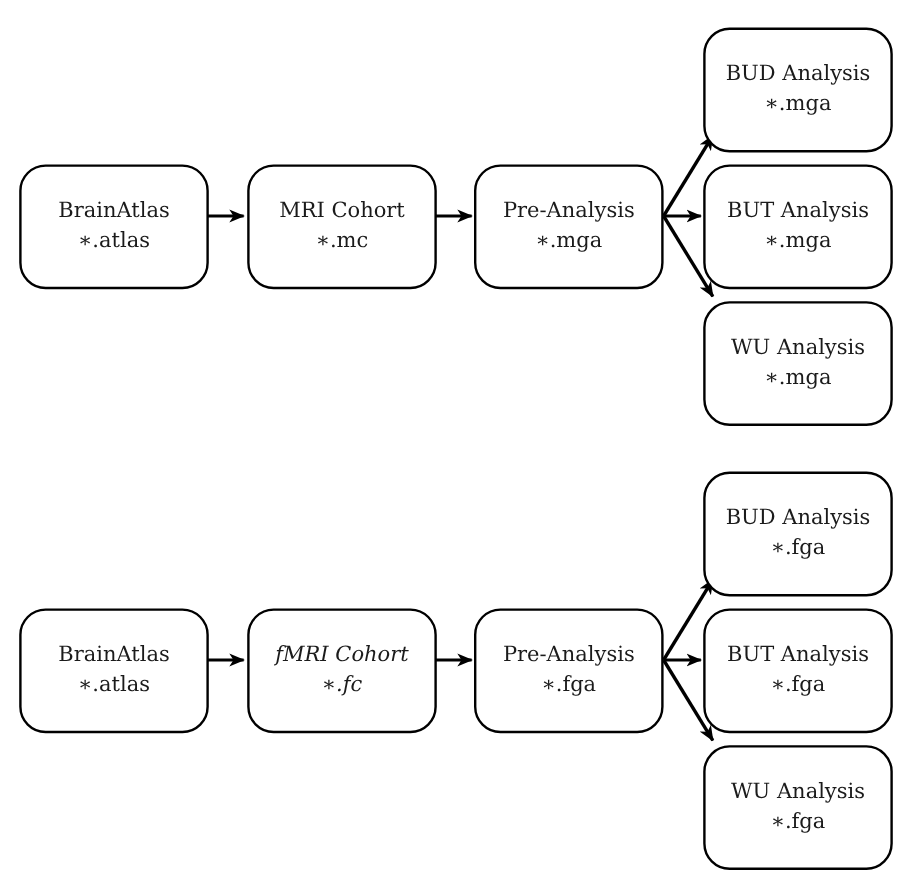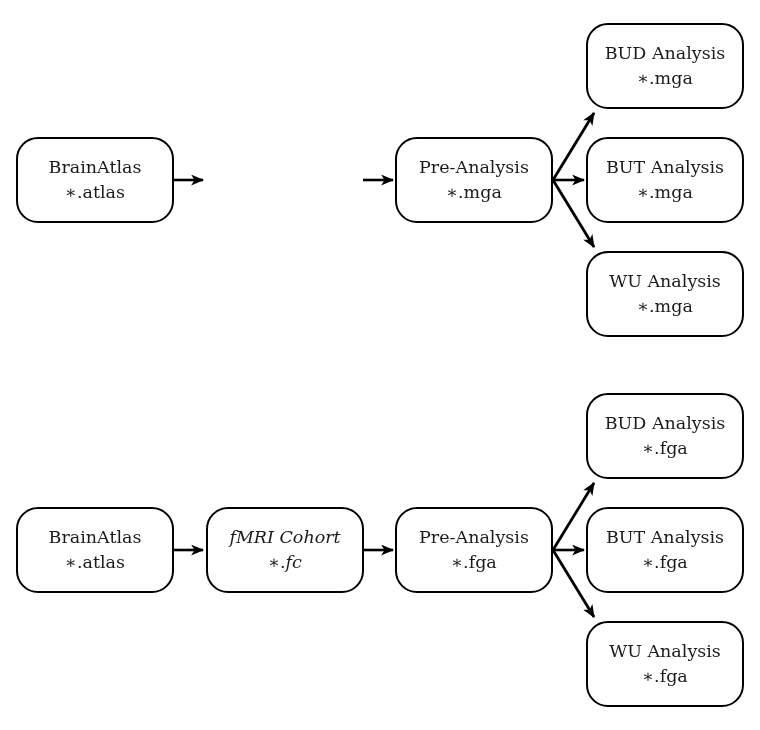--- a/index.html
+++ b/index.html
@@ -18,21 +18,21 @@
   #arrow-layer {
     position: absolute;
     left: 0;
     top: 0;
     z-index: 0;
   }
   .node {
     position: absolute;
     box-sizing: border-box;
     width: 158px;
-    height: 86px;
+    height: 104px;
     border: 2.7px solid #000000;
     border-radius: 22px;
     background: #ffffff;
     z-index: 1;
     display: flex;
     flex-direction: column;
     align-items: center;
     justify-content: center;
     text-align: center;
   }
@@ -79,20 +79,24 @@
     <line x1="363" y1="550" x2="393" y2="550" stroke-width="2.6" marker-end="url(#arrowhead)" stroke="#000000"></line>
     <line x1="553" y1="550" x2="594" y2="483" stroke-width="2.8" marker-end="url(#arrowhead)" stroke="#000000"></line>
     <line x1="553" y1="550" x2="584" y2="550" stroke-width="2.6" marker-end="url(#arrowhead)" stroke="#000000"></line>
     <line x1="553" y1="550" x2="594" y2="617" stroke-width="2.8" marker-end="url(#arrowhead)" stroke="#000000"></line>
   </svg>
 
   <div class="node pos-m-brainatlas">
     <div class="node-title">BrainAtlas</div>
     <div class="node-subtitle">∗.atlas</div>
   </div>
+  <div class="node pos-m-cohort">
+    <div class="node-title">MRI Cohort</div>
+    <div class="node-subtitle">∗.mc</div>
+  </div>
   <div class="node pos-m-preanalysis">
     <div class="node-title">Pre-Analysis</div>
     <div class="node-subtitle">∗.mga</div>
   </div>
   <div class="node pos-m-bud">
     <div class="node-title">BUD Analysis</div>
     <div class="node-subtitle">∗.mga</div>
   </div>
   <div class="node pos-m-but">
     <div class="node-title">BUT Analysis</div>

